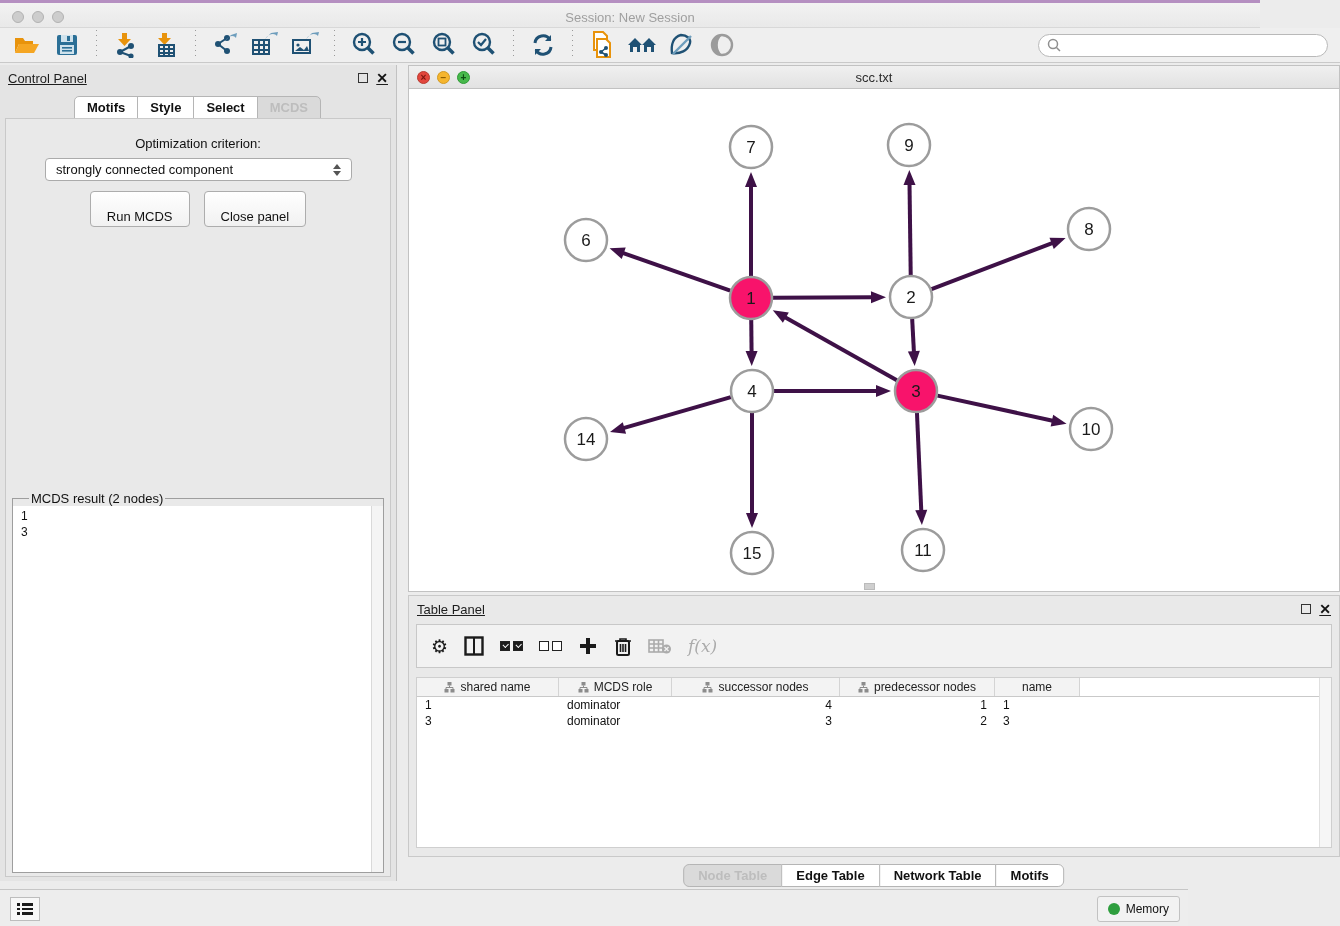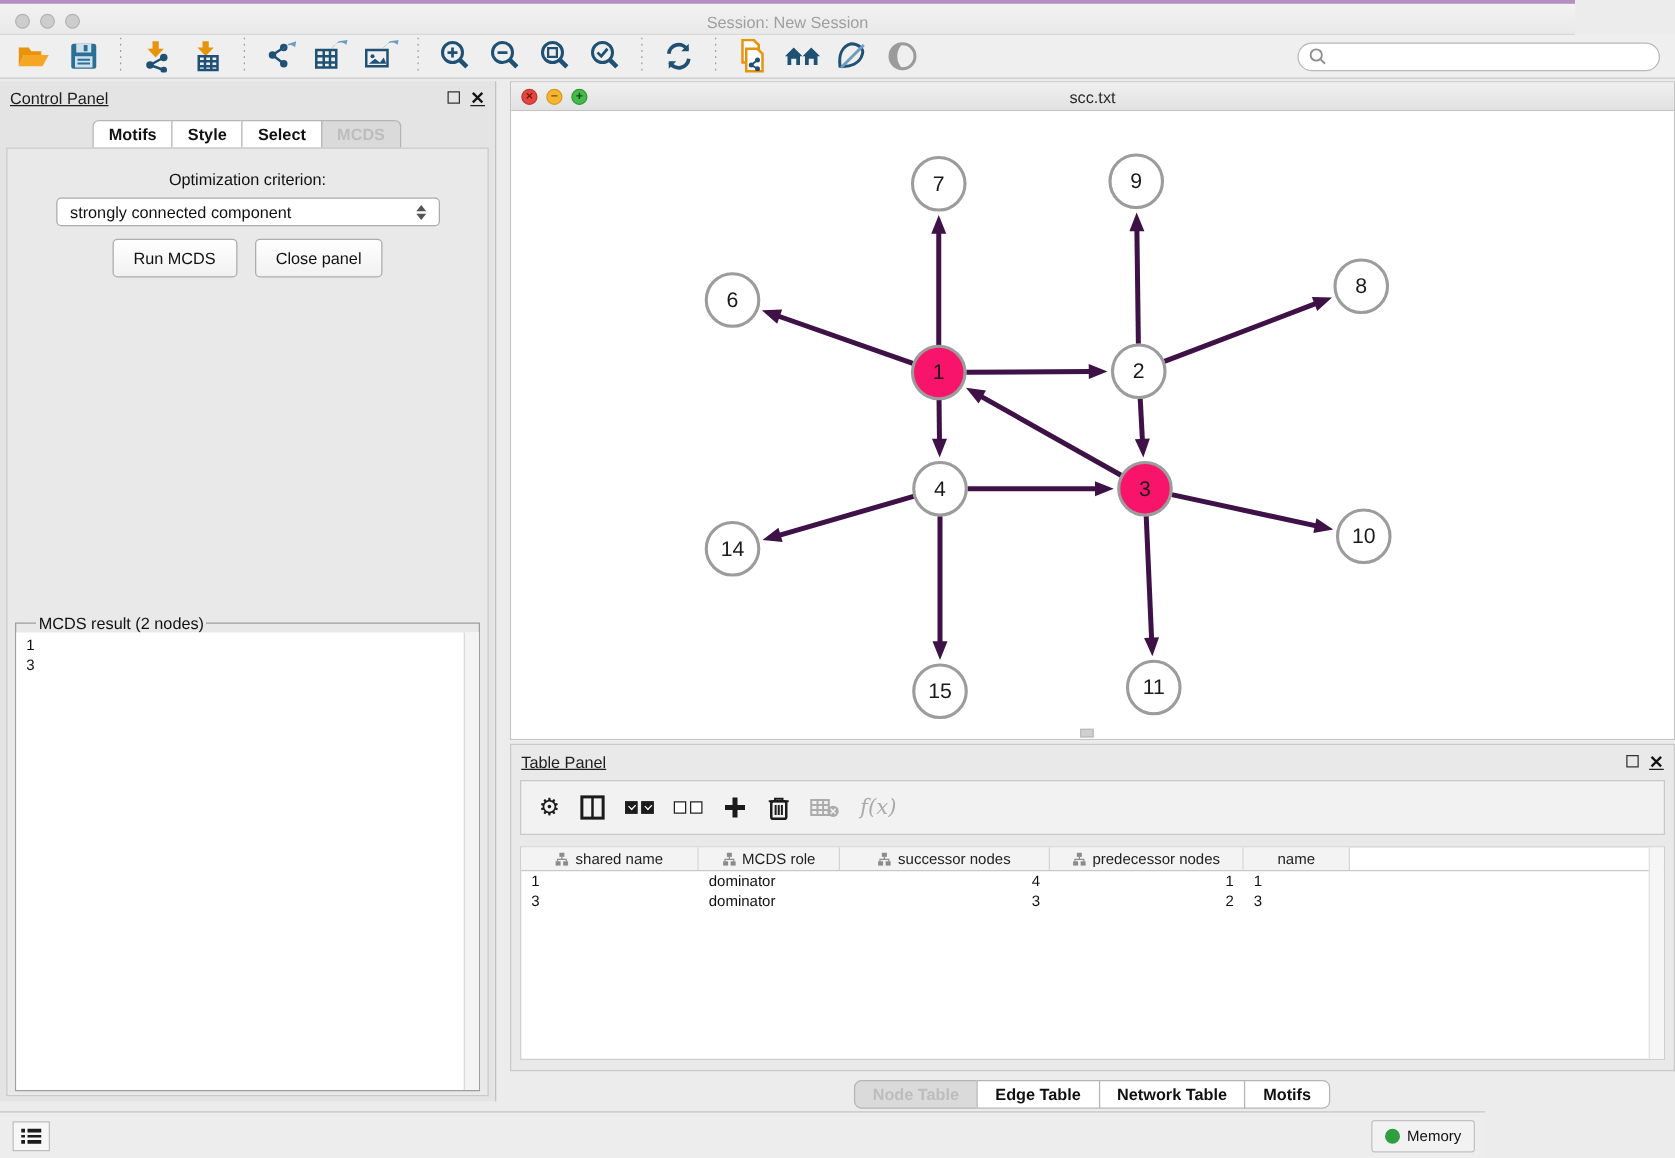--- a/index.html
+++ b/index.html
@@ -48,21 +48,21 @@
   .cp-select { position:absolute; left:45px; top:93px; width:307px; height:23px;
     background:#fff; border:1px solid #ABABAB; border-radius:4px; display:flex;
     align-items:center; padding:0 10px; font-size:13px; color:#111; }
   .chevrons { margin-left:auto; display:flex; flex-direction:column; gap:2px; }
   .chevrons i { width:0; height:0; border-left:4px solid transparent; border-right:4px solid transparent; }
   .chev-up { border-bottom:5px solid #555; }
   .chev-dn { border-top:5px solid #555; }
   .cp-buttons { position:absolute; left:0; width:100%; top:126px; display:flex;
     justify-content:center; gap:14px; }
   .btn { background:linear-gradient(#FFFFFF,#F1F1F1); border:1px solid #ADADAD;
-    border-radius:4px; font-size:13px; color:#111; padding:4px 16px; height:31px; }
+    border-radius:4px; font-size:13px; color:#111; padding:17px 16px; height:21px; }
   #mcds-result { position:absolute; left:12px; top:426px; width:372px; height:382px;
     border:1px solid #9E9E9E; }
   #mcds-result legend { font-size:13px; color:#111; padding:0 2px; margin-left:16px; }
   .result-area { position:absolute; inset:0; background:#fff; display:flex; }
   .result-list { flex:1; padding:2px 8px; font-size:12px; color:#111; line-height:16px; }
   .vscroll { width:12px; background:#F4F4F4; border-left:1px solid #D9D9D9; }
 
   
   #network-window { position:absolute; left:408px; top:65px; width:932px; height:527px;
     background:#fff; border:1px solid #C2C2C2; }

